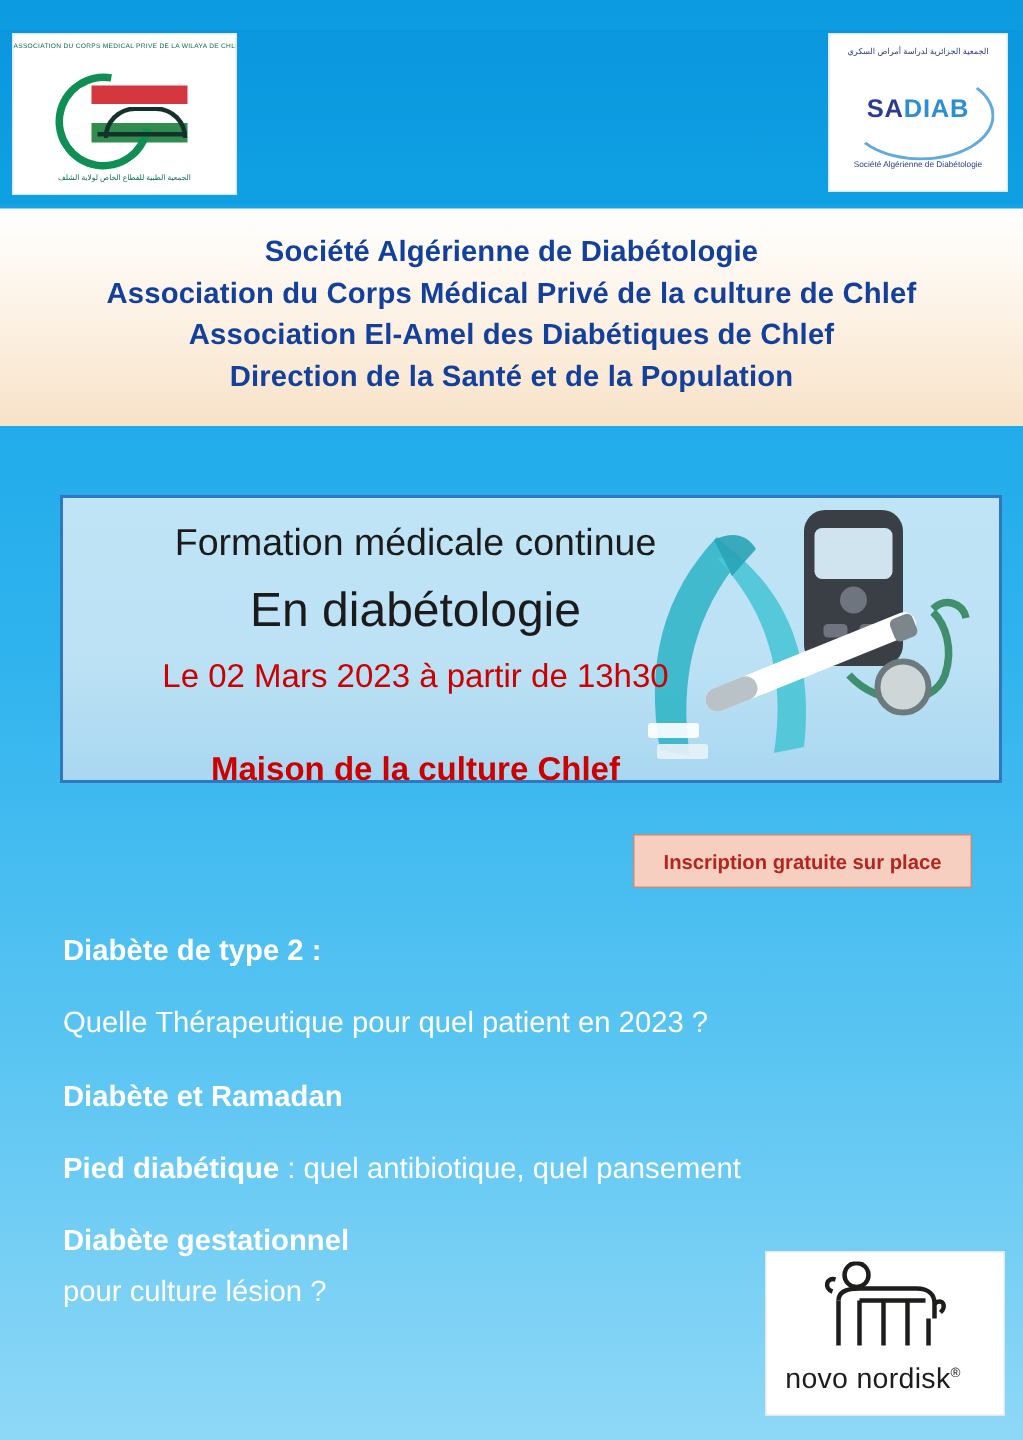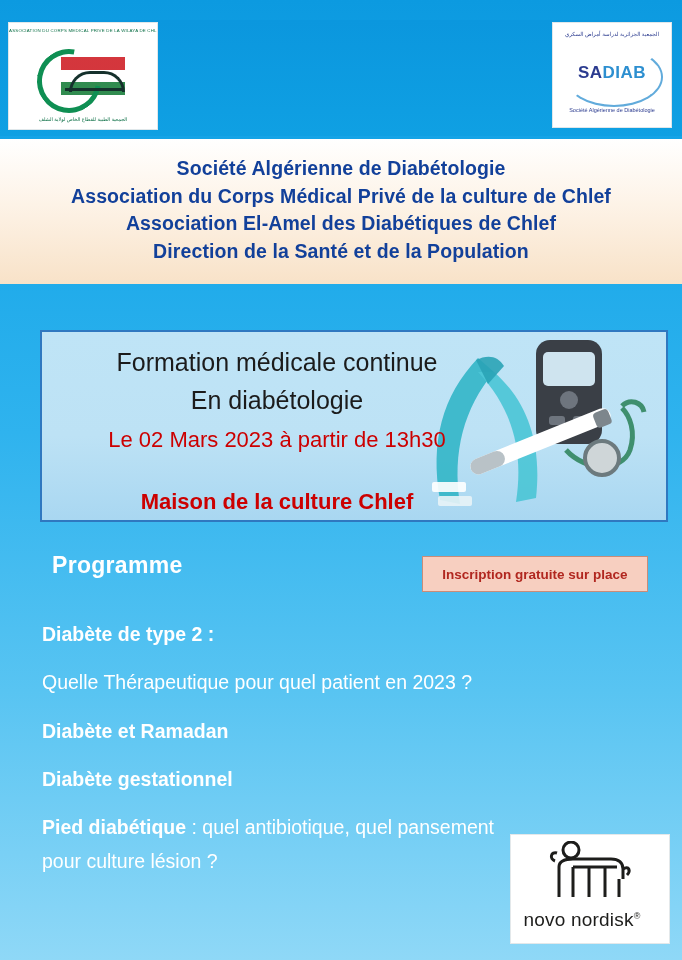--- a/index.html
+++ b/index.html
@@ -172,21 +172,21 @@
     left: 0; top: 12px;
     width: 470px;
     text-align: center;
   }
   .event-l1 {
     font-size: 25px;
     color: #1b1b1b;
     line-height: 1.5;
   }
   .event-l2 {
-    font-size: 25px;
+    font-size: 32px;
     color: #1b1b1b;
     line-height: 1.5;
   }
   .event-l3 {
     font-size: 22px;
     font-weight: normal;
     color: #cc0000;
     line-height: 1.55;
     margin-top: 4px;
   }
@@ -340,39 +340,38 @@
     </svg>
 
     <div class="event-text">
       <div class="event-l1">Formation médicale continue</div>
       <div class="event-l2">En diabétologie</div>
       <div class="event-l3">Le 02 Mars 2023 à  partir de 13h30</div>
       <div class="event-l4">Maison de la culture Chlef</div>
     </div>
   </div>
 
-  <div class="programme-title">Programme</div>
 
   <div class="inscription">Inscription  gratuite sur place</div>
 
   <div class="prog-list">
     <div class="prog-item">
       <b>Diabète de type 2 :</b>
     </div>
     <div class="prog-item">
       <span class="light">Quelle Thérapeutique pour quel patient en 2023 ?</span>
     </div>
     <div class="prog-item">
       <b>Diabète et Ramadan</b>
     </div>
     <div class="prog-item">
+      <b>Pied diabétique</b><span class="light"> : quel antibiotique, quel pansement</span>
+    </div>
+    <div class="prog-item">
       <b>Diabète gestationnel</b>
-    </div>
-    <div class="prog-item">
-      <b>Pied diabétique</b><span class="light"> : quel antibiotique, quel pansement</span>
     </div>
     <div class="prog-sub">
       <span class="light">pour culture lésion ?</span>
     </div>
   </div>
 
   <div class="sponsor">
     <svg class="bull" viewBox="0 0 84 62">
       <circle cx="22" cy="9" r="8" fill="none" stroke="#1d1d1b" stroke-width="3"></circle>
       <path d="M10 26 L10 56" stroke="#1d1d1b" stroke-width="3" fill="none"></path>

